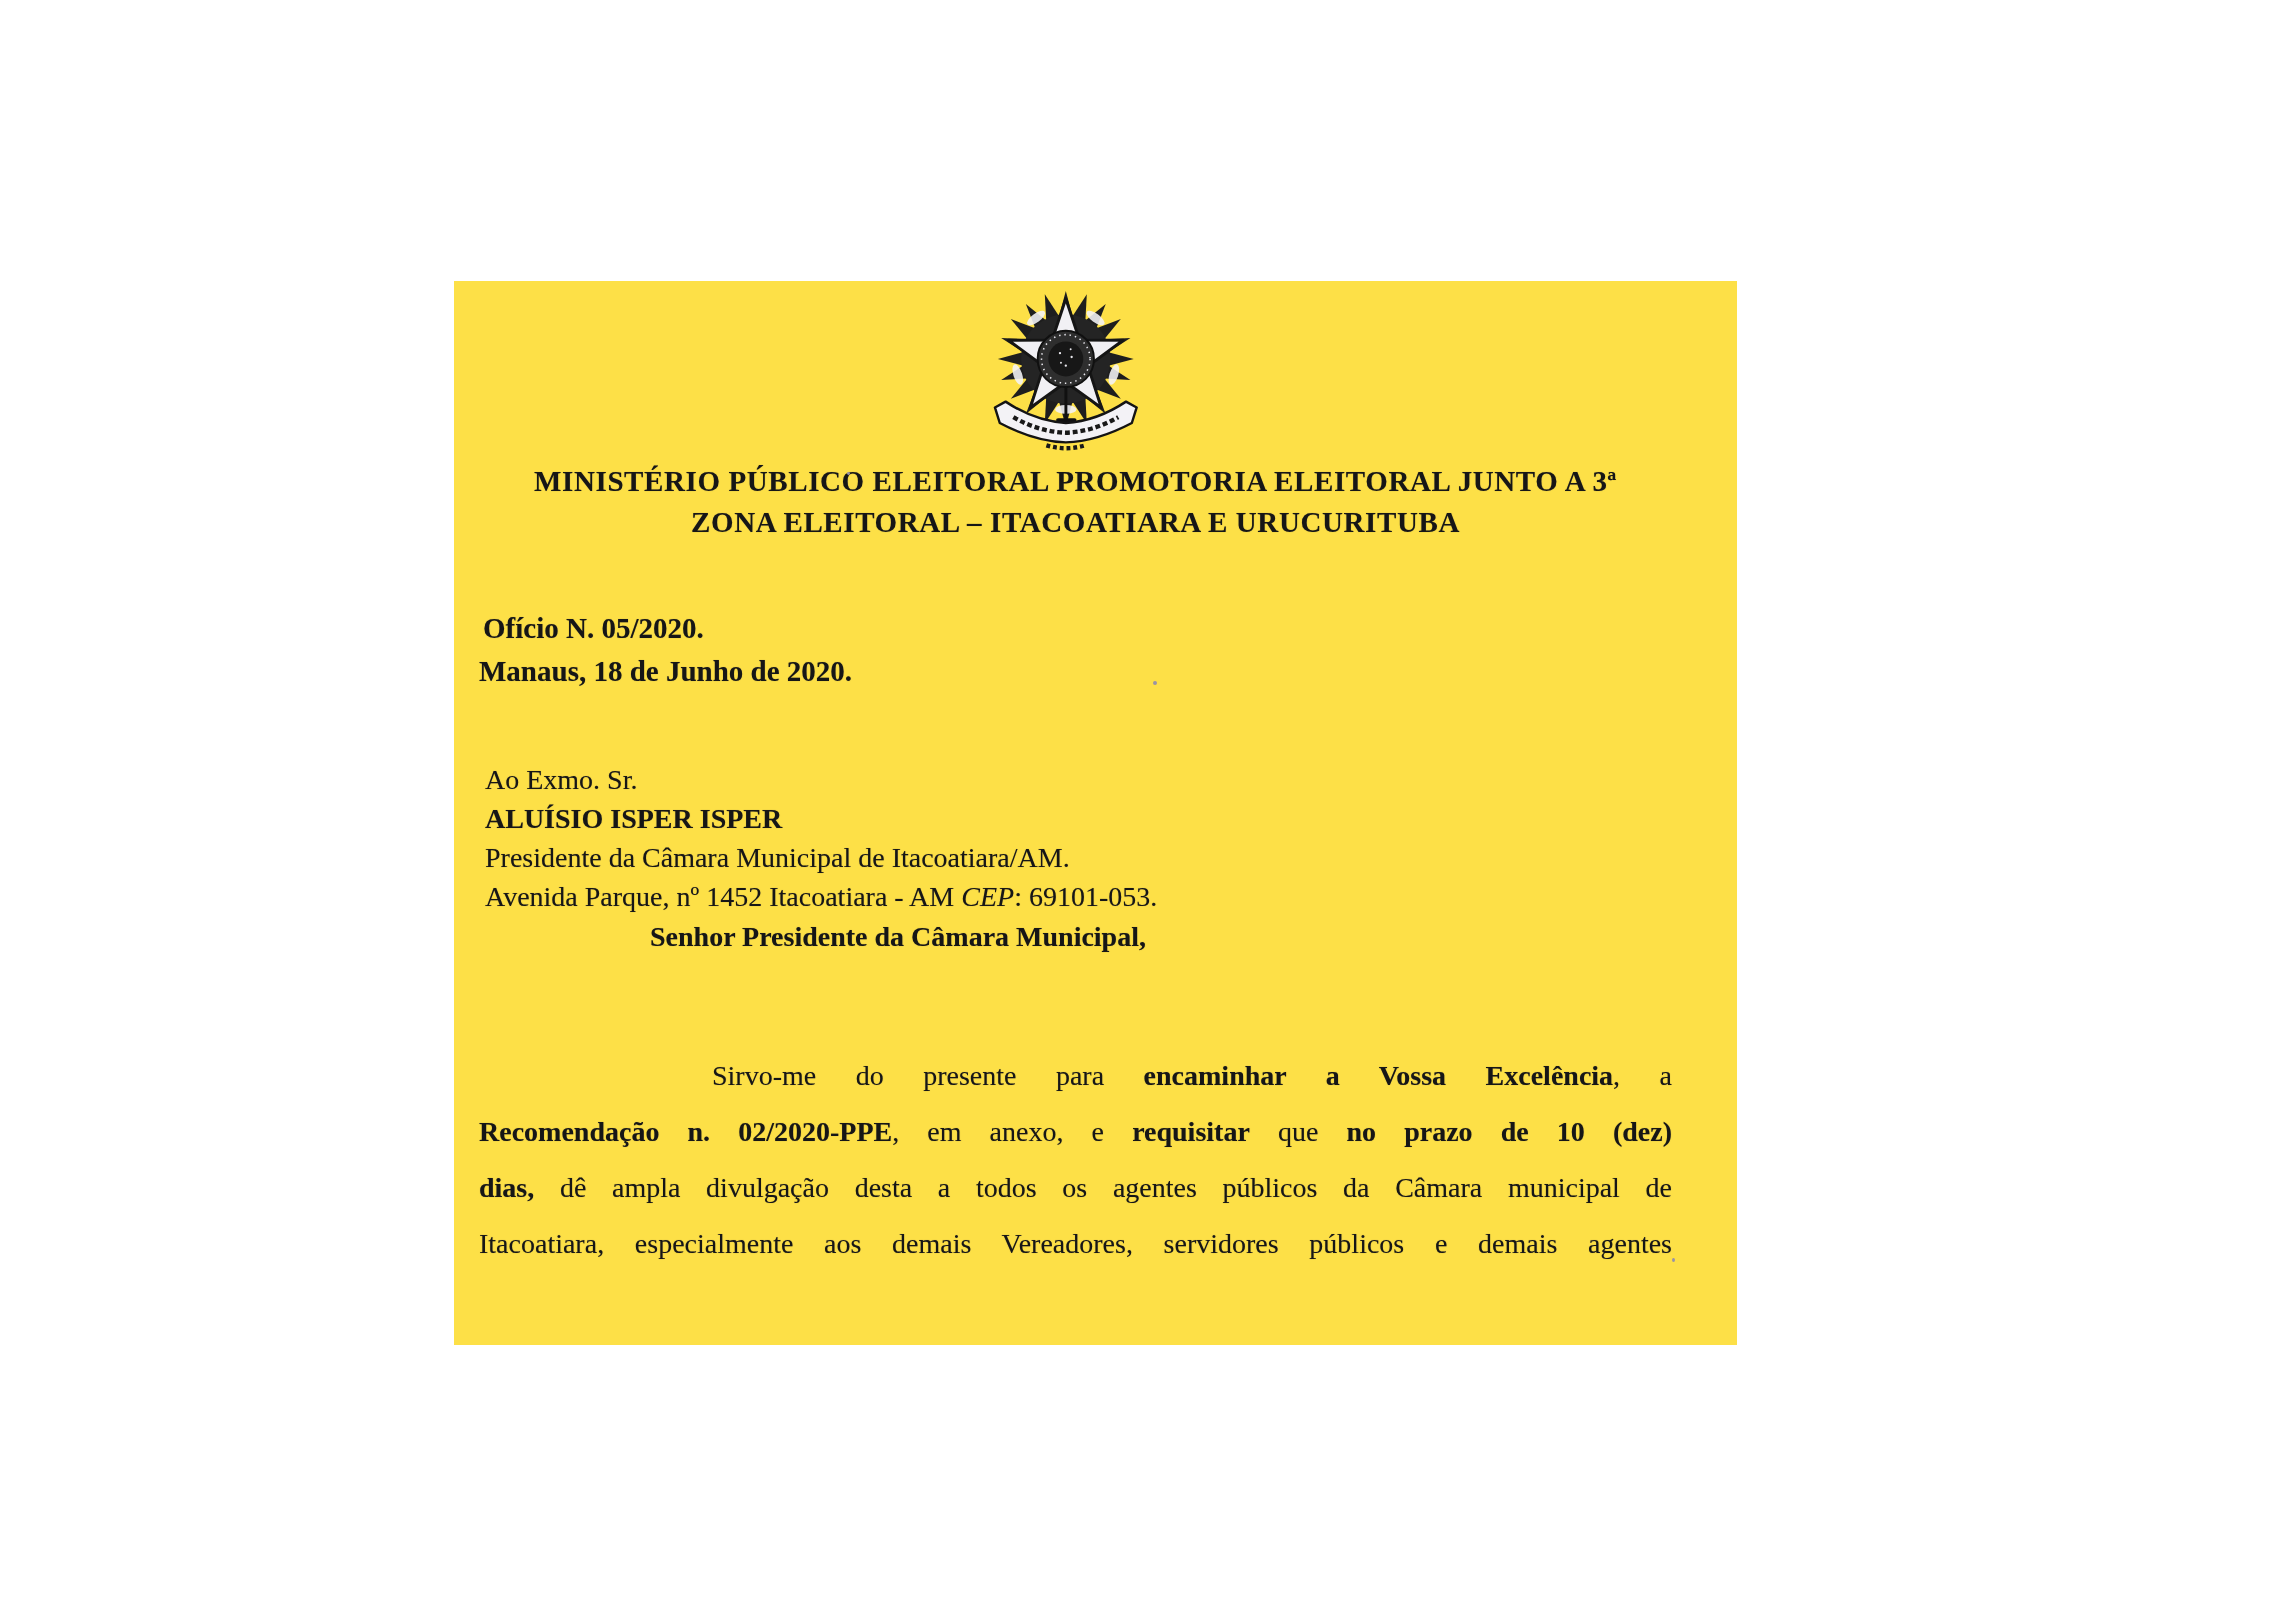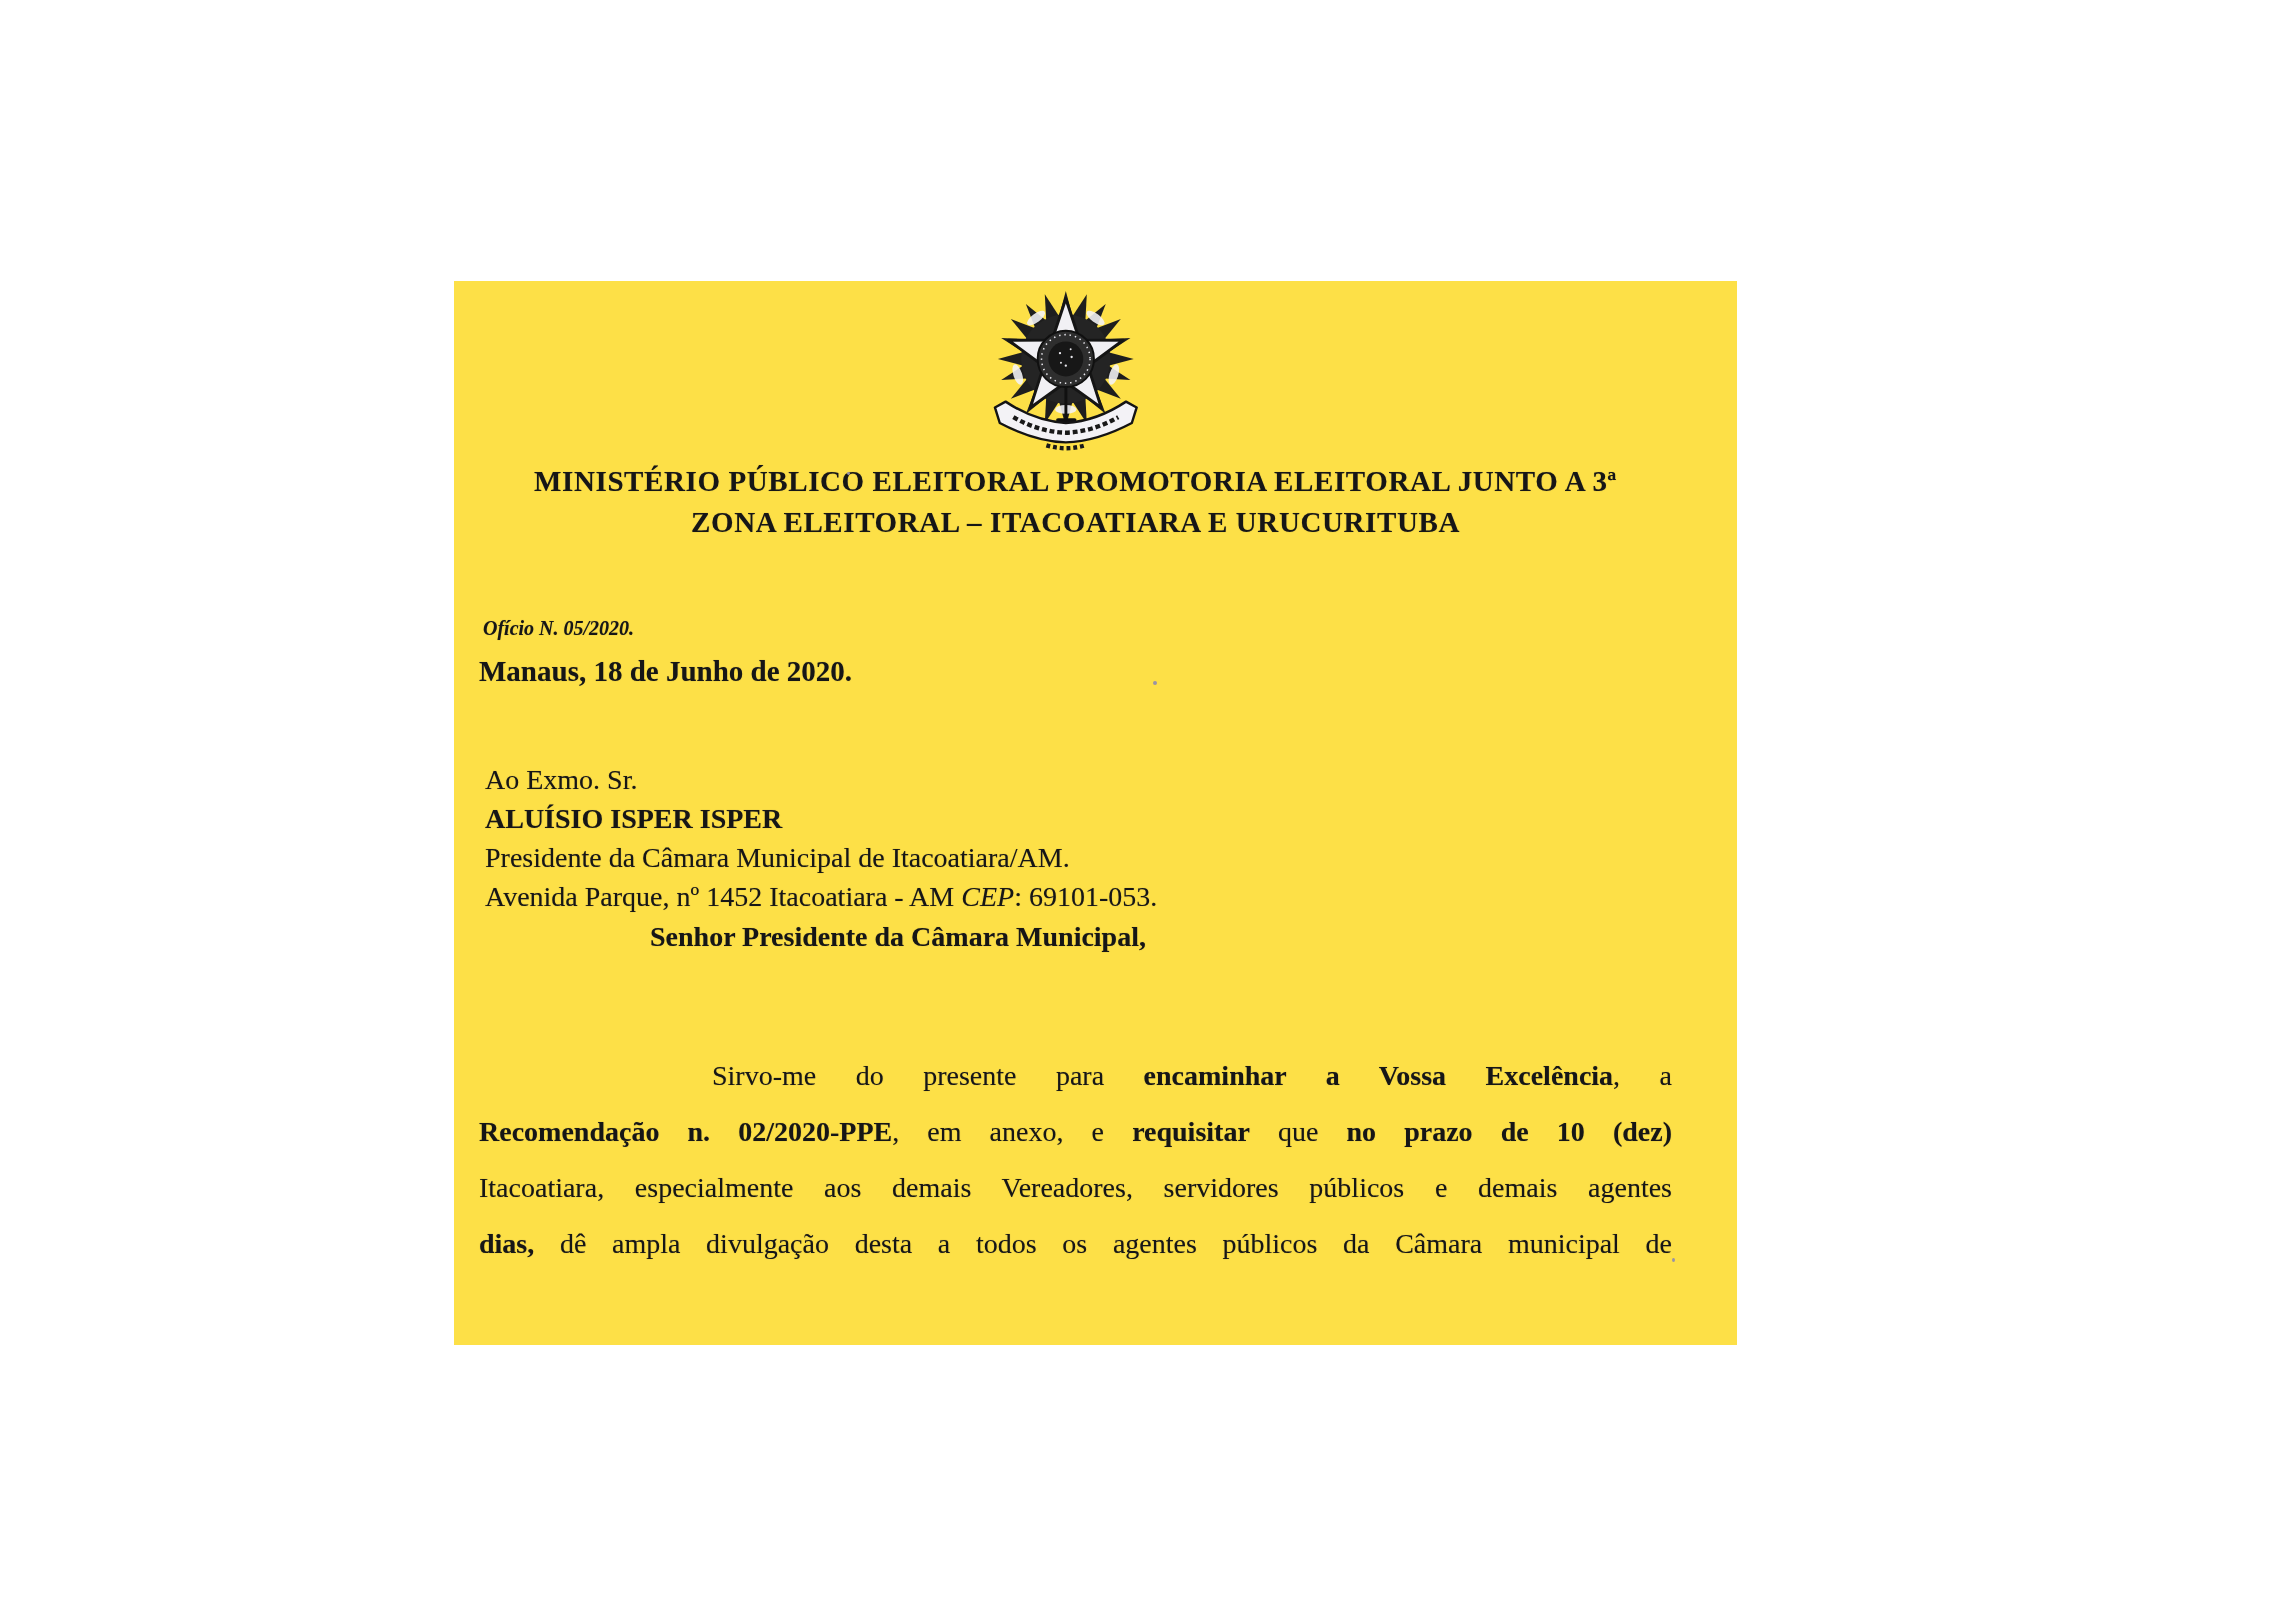--- a/index.html
+++ b/index.html
@@ -28,23 +28,22 @@
     text-align: center;
     font-weight: bold;
     font-size: 29px;
     line-height: 41px;
     letter-spacing: 0.6px;
   }
   .letterhead div { white-space: nowrap; }
   .oficio-row {
     position: absolute;
     left: 29px; top: 328px;
-    font-size: 20px; font-weight: bold;
+    font-size: 29px; font-weight: bold;
     line-height: 39px;
-    font-style: italic;
   }
   .date-row {
     position: absolute;
     left: 25px; top: 371px; width: 1193px;
     box-sizing: border-box; padding-right: 11.6px;
     font-size: 29px; font-weight: bold;
     line-height: 39px;
   }
   .addressee {
     position: absolute;
@@ -146,22 +145,22 @@
     <div class="bold">ALUÍSIO ISPER ISPER</div>
     <div>Presidente da Câmara Municipal de Itacoatiara/AM.</div>
     <div><span>Avenida Parque, nº 1452 Itacoatiara - AM </span><span style="font-style: italic; margin-top: 44px;">CEP</span><span>: 69101-053.</span></div>
   </div>
 
   <div class="salutation">Senhor Presidente da Câmara Municipal,</div>
 
   <div class="body-par">
     <div class="body-line just indent"><span>Sirvo-me do presente para </span><span style="font-weight: bold;">encaminhar a Vossa Excelência</span><span>, a</span></div>
     <div class="body-line just"><span style="font-weight: bold; margin-top: 8px;">Recomendação n. 02/2020-PPE</span><span>, em anexo, e </span><span style="font-weight: bold;">requisitar</span><span> que </span><span style="font-weight: bold;">no prazo de 10 (dez)</span></div>
+    <div class="body-line just"><span style="font-weight: bold;">dias,</span><span> dê ampla divulgação desta a todos os agentes públicos da Câmara municipal de</span></div>
     <div class="body-line just"><span>Itacoatiara, especialmente aos demais Vereadores, servidores públicos e demais agentes</span></div>
-    <div class="body-line just"><span style="font-weight: bold;">dias,</span><span> dê ampla divulgação desta a todos os agentes públicos da Câmara municipal de</span></div>
   </div>
 
 </div>
 
 <div class="speck speck1"></div>
 <div class="speck speck2"></div>
 <div class="speck speck3"></div>
 
 
 </body></html>

